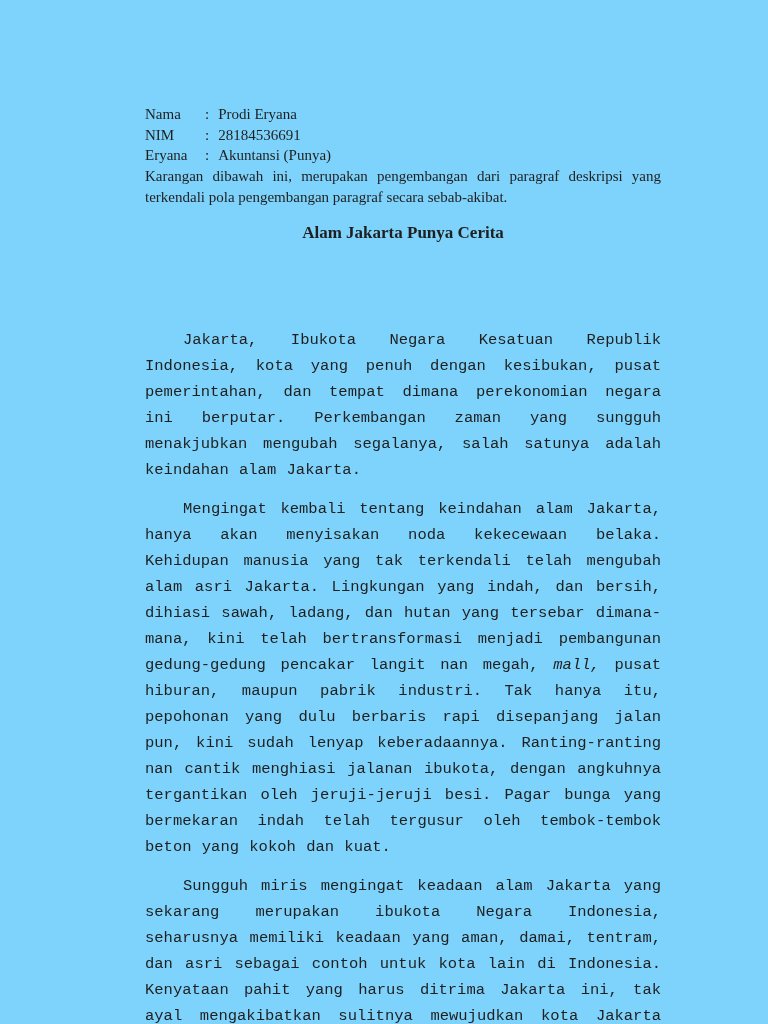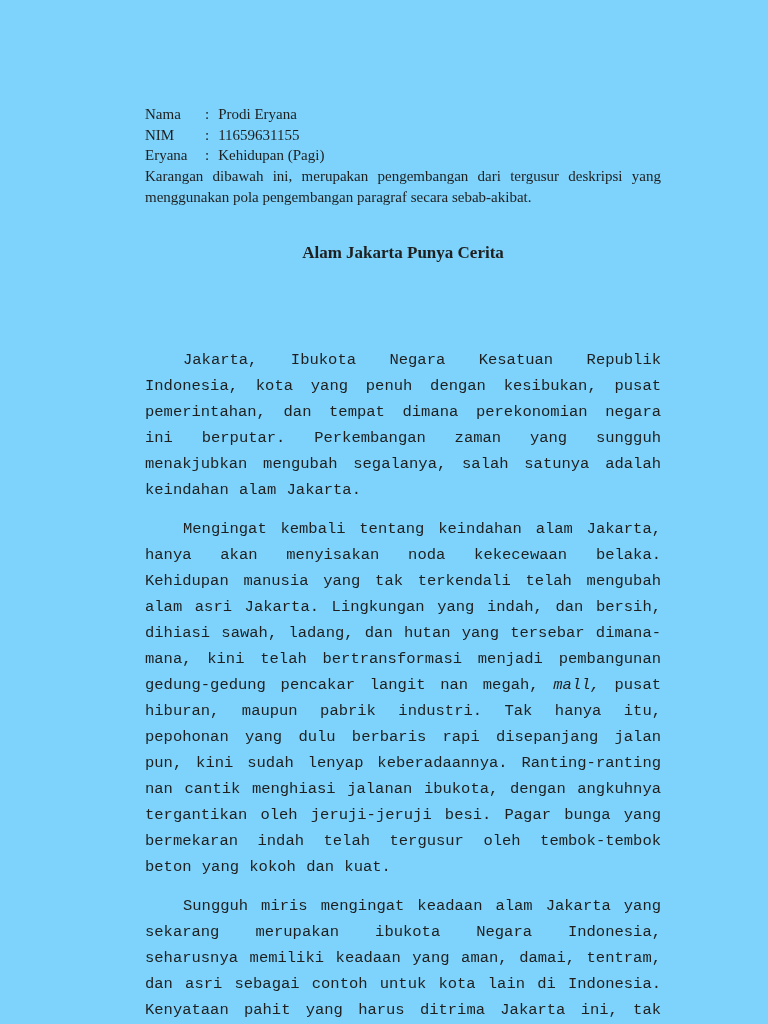--- a/index.html
+++ b/index.html
@@ -35,21 +35,21 @@
   .field-sep {
     display: inline-block;
     margin-right: 9px;
   }
   .intro-note {
     font-size: 15px;
     line-height: 21px;
     text-align: justify;
   }
   .essay-title {
-    margin-top: 34px;
+    margin-top: 14px;
     font-size: 17px;
     font-weight: bold;
     text-align: center;
     line-height: 22px;
   }
   .essay-body {
     margin-top: 83px;
     font-family: Liberation Mono, monospace;
   }
   .essay-body p {
@@ -70,30 +70,30 @@
 
     <div class="header-block">
       <div class="field-row">
         <span class="field-label">Nama</span>
         <span class="field-sep">:</span>
         <span class="field-value">Prodi Eryana</span>
       </div>
       <div class="field-row">
         <span class="field-label">NIM</span>
         <span class="field-sep">:</span>
-        <span class="field-value">11659631155</span>
+        <span class="field-value">28184536691</span>
       </div>
       <div class="field-row">
         <span class="field-label">Eryana</span>
         <span class="field-sep">:</span>
-        <span class="field-value">Kehidupan (Pagi)</span>
+        <span class="field-value">Akuntansi (Punya)</span>
       </div>
     </div>
 
-    <div class="intro-note">Karangan dibawah ini, merupakan pengembangan dari tergusur deskripsi yang menggunakan pola pengembangan paragraf secara sebab-akibat.</div>
+    <div class="intro-note">Karangan dibawah ini, merupakan pengembangan dari paragraf deskripsi yang terkendali pola pengembangan paragraf secara sebab-akibat.</div>
 
     <div class="essay-title">Alam Jakarta Punya Cerita</div>
 
     <div class="essay-body">
       <p>Jakarta, Ibukota Negara Kesatuan Republik Indonesia, kota yang penuh dengan kesibukan, pusat pemerintahan, dan tempat dimana perekonomian negara ini berputar. Perkembangan zaman yang sungguh menakjubkan mengubah segalanya, salah satunya adalah keindahan alam Jakarta.</p>
       <p><span>Mengingat kembali tentang keindahan alam Jakarta, hanya akan menyisakan noda kekecewaan belaka. Kehidupan manusia yang tak terkendali telah mengubah alam asri Jakarta. Lingkungan yang indah, dan bersih, dihiasi sawah, ladang, dan hutan yang tersebar dimana-mana, kini telah bertransformasi menjadi pembangunan gedung-gedung pencakar langit nan megah, </span><span class="italic">mall,</span><span> pusat hiburan, maupun pabrik industri. Tak hanya itu, pepohonan yang dulu berbaris rapi disepanjang jalan pun, kini sudah lenyap keberadaannya. Ranting-ranting nan cantik menghiasi jalanan ibukota, dengan angkuhnya tergantikan oleh jeruji-jeruji besi. Pagar bunga yang bermekaran indah telah tergusur oleh tembok-tembok beton yang kokoh dan kuat.</span></p>
       <p>Sungguh miris mengingat keadaan alam Jakarta yang sekarang merupakan ibukota Negara Indonesia, seharusnya memiliki keadaan yang aman, damai, tentram, dan asri sebagai contoh untuk kota lain di Indonesia. Kenyataan pahit yang harus ditrima Jakarta ini, tak ayal mengakibatkan sulitnya mewujudkan kota Jakarta yang bersih, indah, dan asri.</p>
     </div>
 
   </div>

